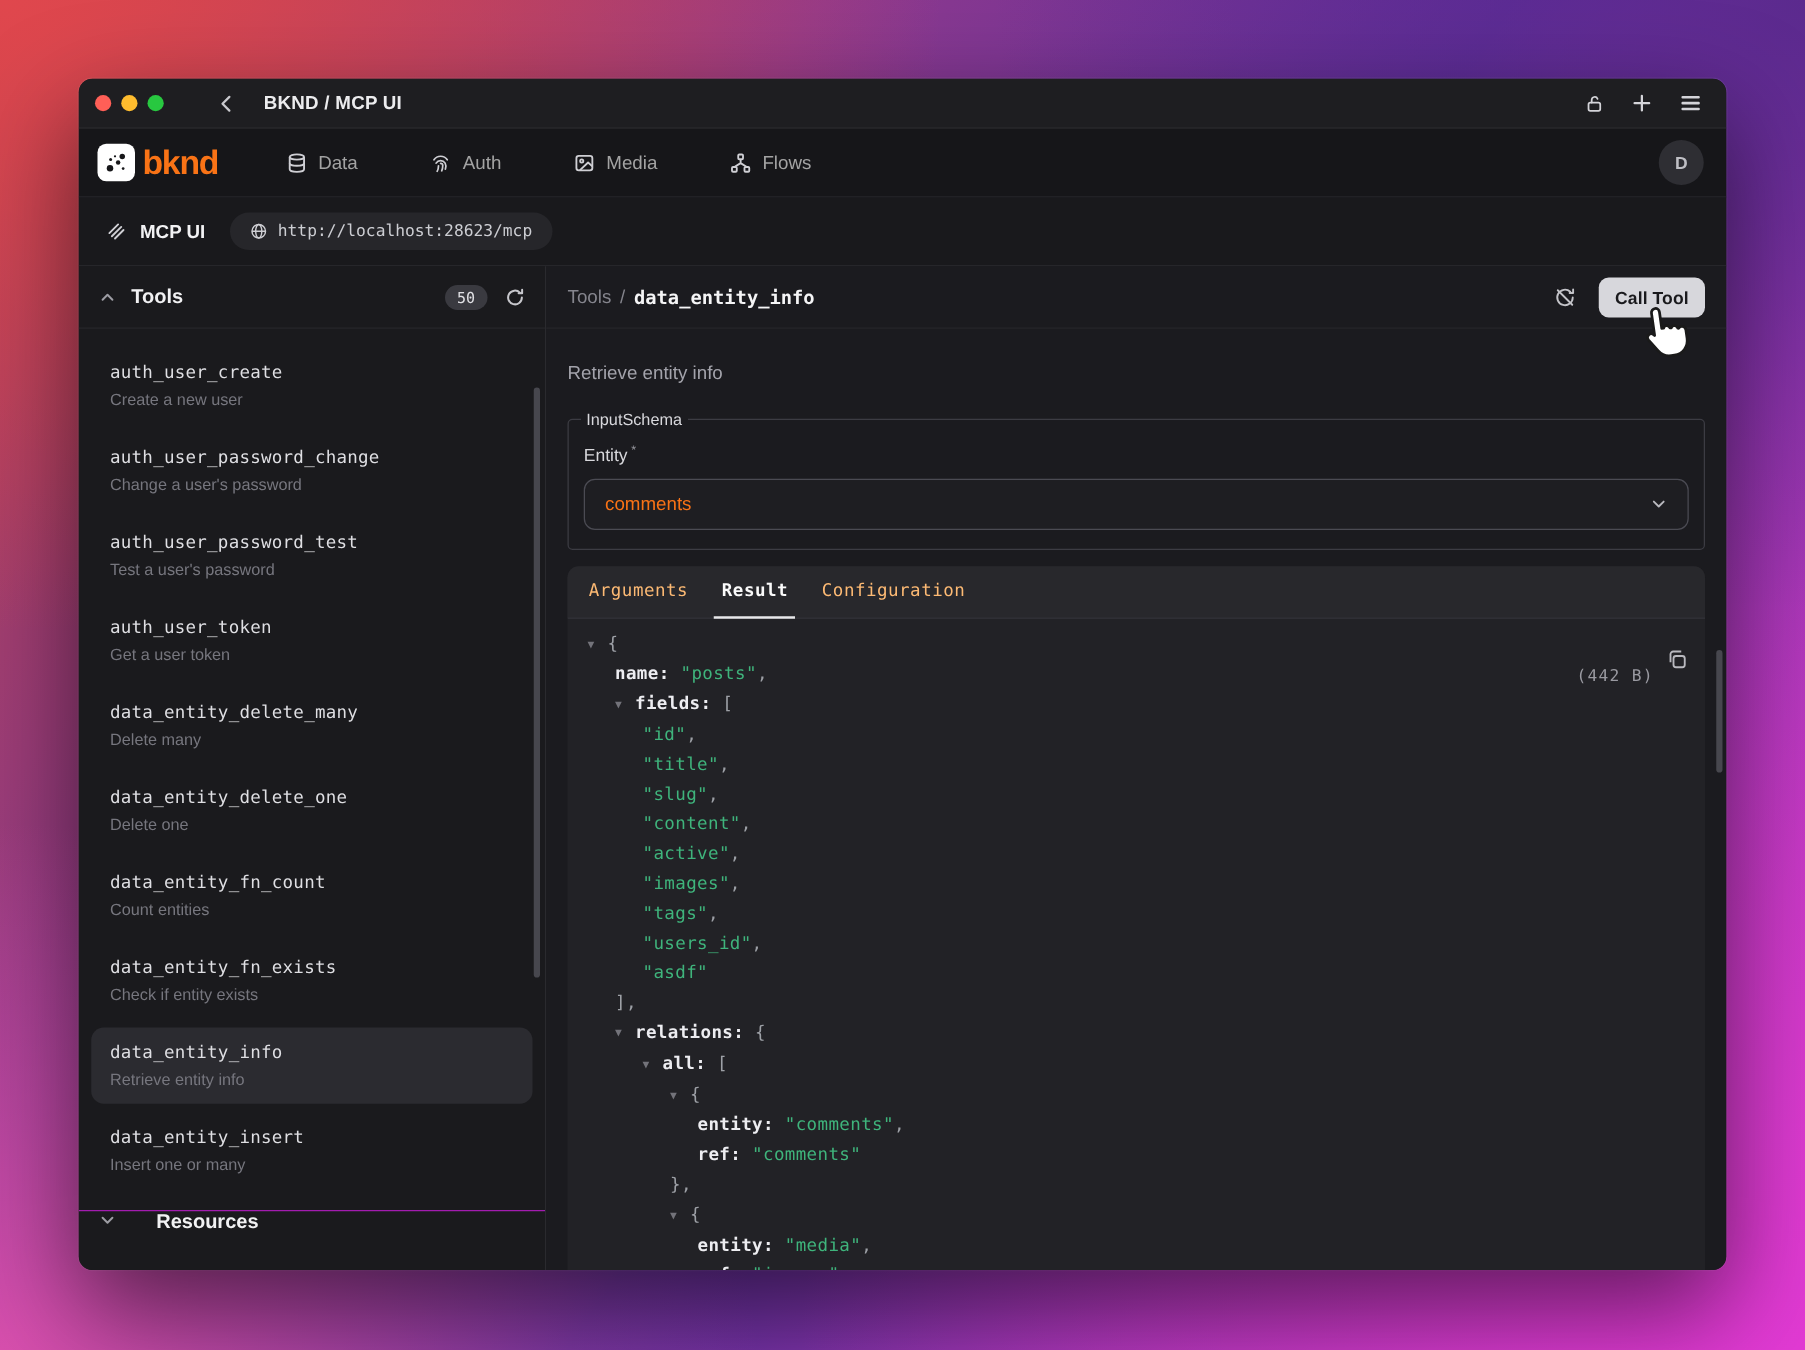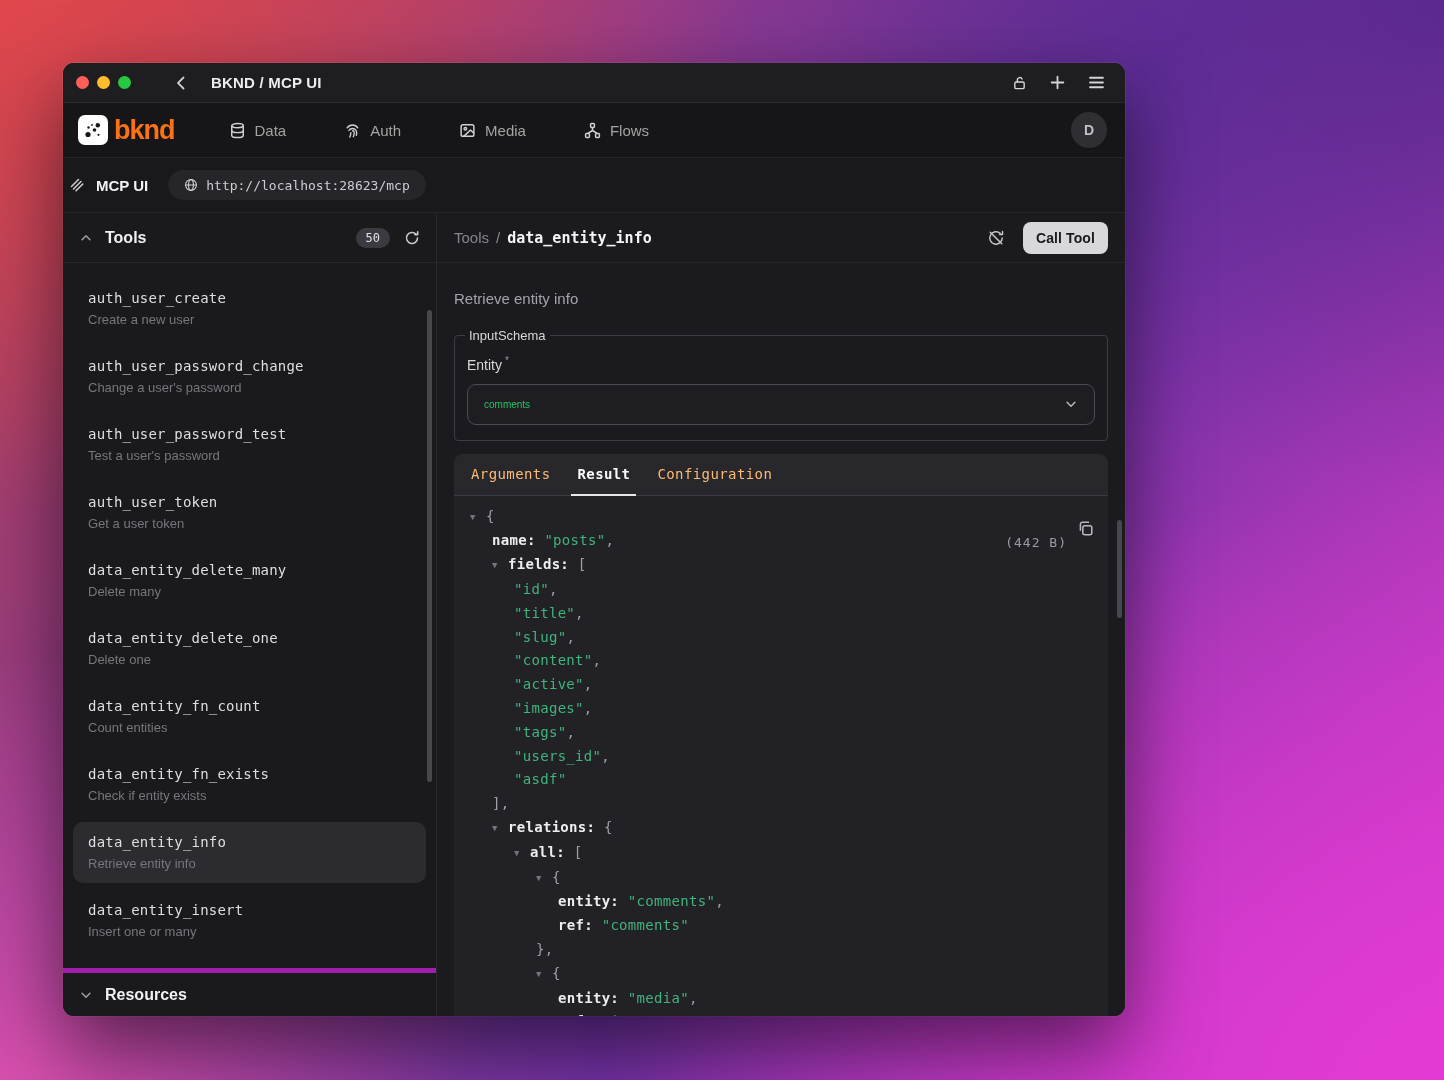--- a/index.html
+++ b/index.html
@@ -9,21 +9,21 @@
     position:relative; width:1444px; height:1080px;
     background:
       radial-gradient(95% 85% at 0% 0%, #e0474d 0%, rgba(224,71,77,0) 55%),
       radial-gradient(75% 75% at 100% 0%, #5b2a8e 0%, rgba(91,42,142,0) 60%),
       radial-gradient(90% 90% at 100% 100%, #e23ad4 0%, rgba(226,58,212,0) 62%),
       radial-gradient(70% 65% at 0% 100%, #d84fae 0%, rgba(216,79,174,0) 60%),
       linear-gradient(125deg, #b8434f 0%, #8f3a8e 30%, #5f2f9e 55%, #9f36b4 75%, #d83ccc 100%);
   }
 
   .window {
-    position:absolute; left:63px; top:63px; width:1062px; height:953px;
+    position:absolute; left:63px; top:63px; width:1318px; height:953px;
     background:#1b1b1f; border-radius:11px; overflow:hidden;
     box-shadow:0 32px 80px rgba(0,0,0,.55), 0 0 0 1px rgba(255,255,255,.07);
     display:flex; flex-direction:column;
   }
 
   
   .titlebar { height:40px; flex:0 0 40px; background:#1e1e21; border-bottom:1px solid #2c2c30;
     display:flex; align-items:center; padding:0 20px 0 13px; }
   .traffic { display:flex; gap:8px; }
   .traffic span { width:13px; height:13px; border-radius:50%; display:block; }
@@ -39,21 +39,21 @@
   .brand-mark { width:30px; height:30px; background:#fff; border-radius:7px; display:flex; align-items:center; justify-content:center; }
   .brand-word { color:#f97316; font-size:27px; font-weight:800; letter-spacing:-1px; }
   .nav-tabs { display:flex; gap:58px; margin-left:54px; }
   .nav-tab { display:flex; align-items:center; gap:9px; color:#a3a3a3; font-size:15px; cursor:default; }
   .nav-tab svg { color:#cfcfd4; }
   .avatar { width:36px; height:36px; border-radius:50%; background:#2e2e33; color:#bfbfc5;
     display:flex; align-items:center; justify-content:center; font-size:14px; font-weight:600; }
 
   
   .mcpbar { height:55px; flex:0 0 55px; background:#19191c; border-bottom:1px solid #26262a;
-    display:flex; align-items:center; padding:0 6px; }
+    display:flex; align-items:center; padding:0 22px; }
   .mcp-label { margin-left:11px; color:#f2f2f4; font-size:15px; font-weight:700; }
   .url-pill { margin-left:20px; height:30px; border-radius:15px; background:#26262a; display:flex;
     align-items:center; gap:8px; padding:0 16px; color:#cfcfd4; }
   .url-text { font-family:"DejaVu Sans Mono",monospace; font-size:13px; color:#cccdd2; }
 
   
   .content { flex:1; display:flex; min-height:0; position:relative; }
 
   .sidebar { width:374px; flex:0 0 374px; background:#1a1a1d; border-right:1px solid #2a2a2e;
     display:flex; flex-direction:column; position:relative; }
@@ -61,21 +61,21 @@
   .sb-title { margin-left:12px; color:#f1f1f3; font-size:16px; font-weight:700; }
   .sb-spacer { flex:1; }
   .count-badge { background:#3a3a40; color:#e0e0e4; border-radius:11px; padding:3px 10px;
     font-family:"DejaVu Sans Mono",monospace; font-size:12px; }
   .sb-refresh { margin-left:14px; color:#c7c7cc; display:flex; }
   .tool-list { flex:1; overflow:hidden; padding-top:15px; }
   .tool-item { margin:0 10px 7px; padding:11px 15px; border-radius:10px; }
   .tool-item.selected { background:#2b2b30; }
   .tool-name { font-family:"DejaVu Sans Mono",monospace; font-size:14px; letter-spacing:.2px; color:#dfdfe3; line-height:18px; }
   .tool-desc { margin-top:5px; font-size:13px; color:#76767e; line-height:16px; }
-  .sb-footer { height:48px; flex:0 0 48px; border-top:5px solid #a21caf; display:flex; align-items:center; padding:0 16px; }
+  .sb-footer { height:48px; flex:0 0 48px; border-top:1px solid #a21caf; display:flex; align-items:flex-start; padding:0 16px;gap:20px; }
   .sb-scroll { position:absolute; right:4px; top:97px; width:5px; height:472px; border-radius:3px; background:#47474e; }
 
   .main { flex:1; display:flex; flex-direction:column; min-width:0; position:relative; background:#1b1b1f; }
   .main-header { height:50px; flex:0 0 50px; border-bottom:1px solid #26262a; display:flex; align-items:center; padding:0 17px; }
   .crumb-section { color:#85858d; font-size:15px; }
   .crumb-sep { color:#85858d; font-size:15px; margin:0 7px; }
   .crumb-current { font-family:"DejaVu Sans Mono",monospace; font-weight:700; font-size:15px; color:#f5f5f6; }
   .mh-spacer { flex:1; }
   .history-off { color:#c3c3c8; display:flex; margin-right:18px; }
   .call-tool-btn { background:#d7d7dc; color:#1a1a1d; font-size:14px; font-weight:700;
@@ -83,21 +83,21 @@
 
   .main-body { flex:1; min-height:0; padding:0 17px; }
   .tool-description { margin-top:27px; font-size:15px; color:#a3a3ab; line-height:18px; }
 
   fieldset.schema { margin-top:20px; border:1px solid #3c3c43; border-radius:4px; padding:4px 12px 15px; }
   fieldset.schema legend { font-size:13px; color:#d8d8dc; padding:0 4px; margin-left:-2px; }
   .entity-label { margin-top:8px; font-size:14px; color:#d8d8dc; }
   .entity-label sup { color:#97979e; font-size:10px; margin-left:3px; }
   .select { margin-top:11px; height:41px; border:1px solid #4b4b53; border-radius:9px; background:#1e1e22;
     display:flex; align-items:center; justify-content:space-between; padding:0 16px; }
-  .select-value { font-size:10px; color:#22c55e; }
+  .select-value { font-size:15px; color:#f97316; }
   .select svg { color:#b9b9bf; }
 
   .result-card { margin-top:13px; background:#222226; border-radius:9px 9px 0 0; height:600px; }
   .tabstrip { height:42px; background:#28282c; border-bottom:1px solid #3a3a40; border-radius:9px 9px 0 0;
     display:flex; align-items:stretch; gap:27px; padding:0 17px;
     font-family:"DejaVu Sans Mono",monospace; font-size:14px; letter-spacing:.4px; }
   .tab { display:flex; align-items:center; color:#fdba74; position:relative; }
   .tab.active { color:#fafafa; font-weight:700; }
   .tab.active::after { content:""; position:absolute; left:-6px; right:-6px; bottom:-1px; height:2px; background:#e8e8ea; }
 

